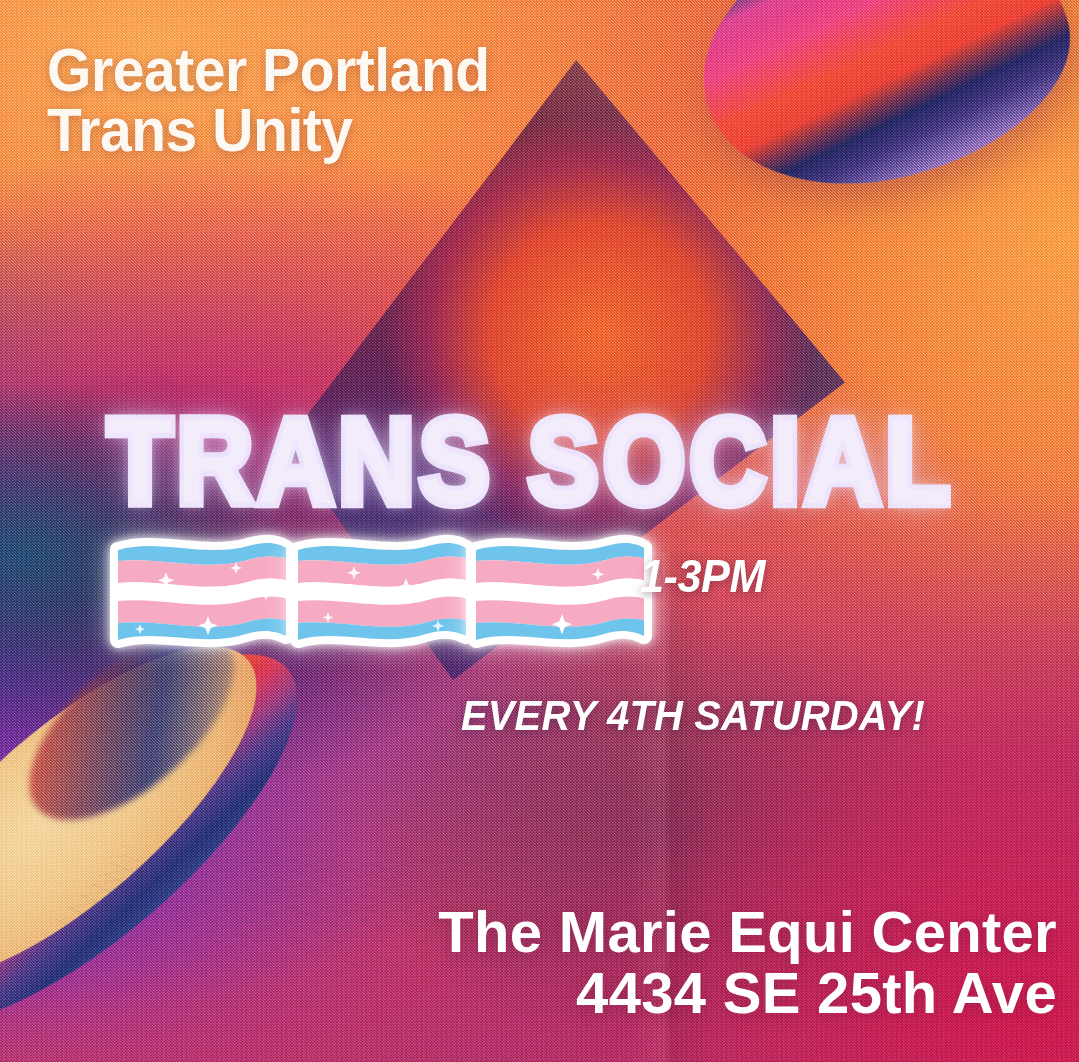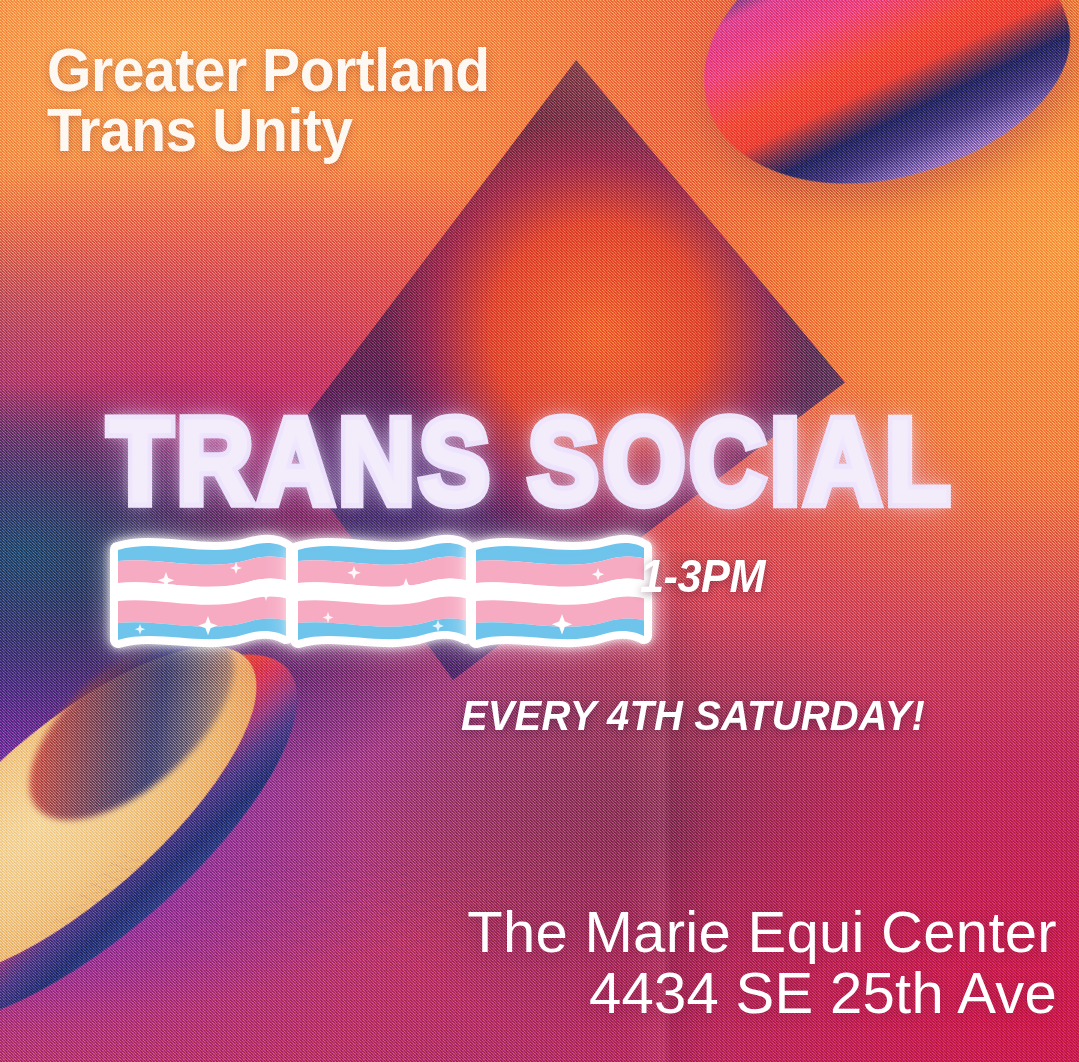--- a/index.html
+++ b/index.html
@@ -223,21 +223,21 @@
     transform:scaleX(0.95);transform-origin:left top;
     text-shadow:0 2px 10px rgba(40,20,60,0.4);
     white-space:nowrap;
   }
 
   .venue{
     position:absolute;right:22px;top:901px;
     text-align:right;
     color:#ffffff;
     font-size:58px;
-    font-weight:normal;
+    font-weight:bold;
     line-height:1.06;
     letter-spacing:0.3px;
     text-shadow:0 2px 14px rgba(110,25,60,0.38);
     white-space:pre-line;
   }
 
   
   .flags{position:absolute;left:108px;top:528px;z-index:28;width:548px;height:130px;}
   .flag{position:absolute;top:0;width:188px;height:130px;}
   .flag:nth-child(1){left:0px;}

